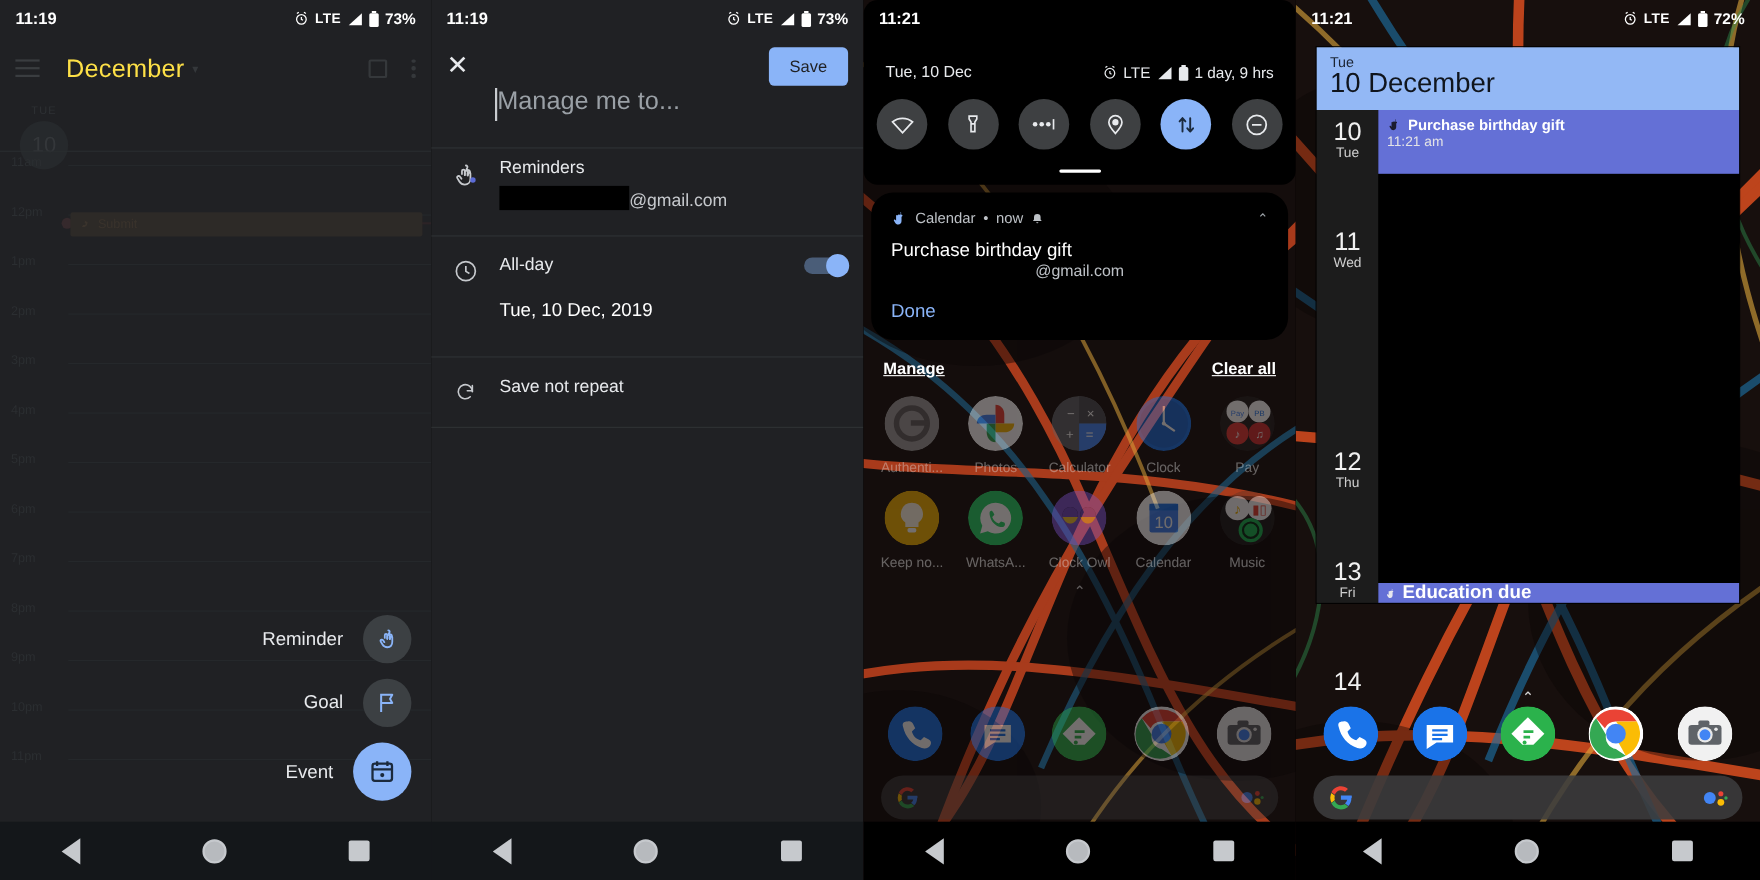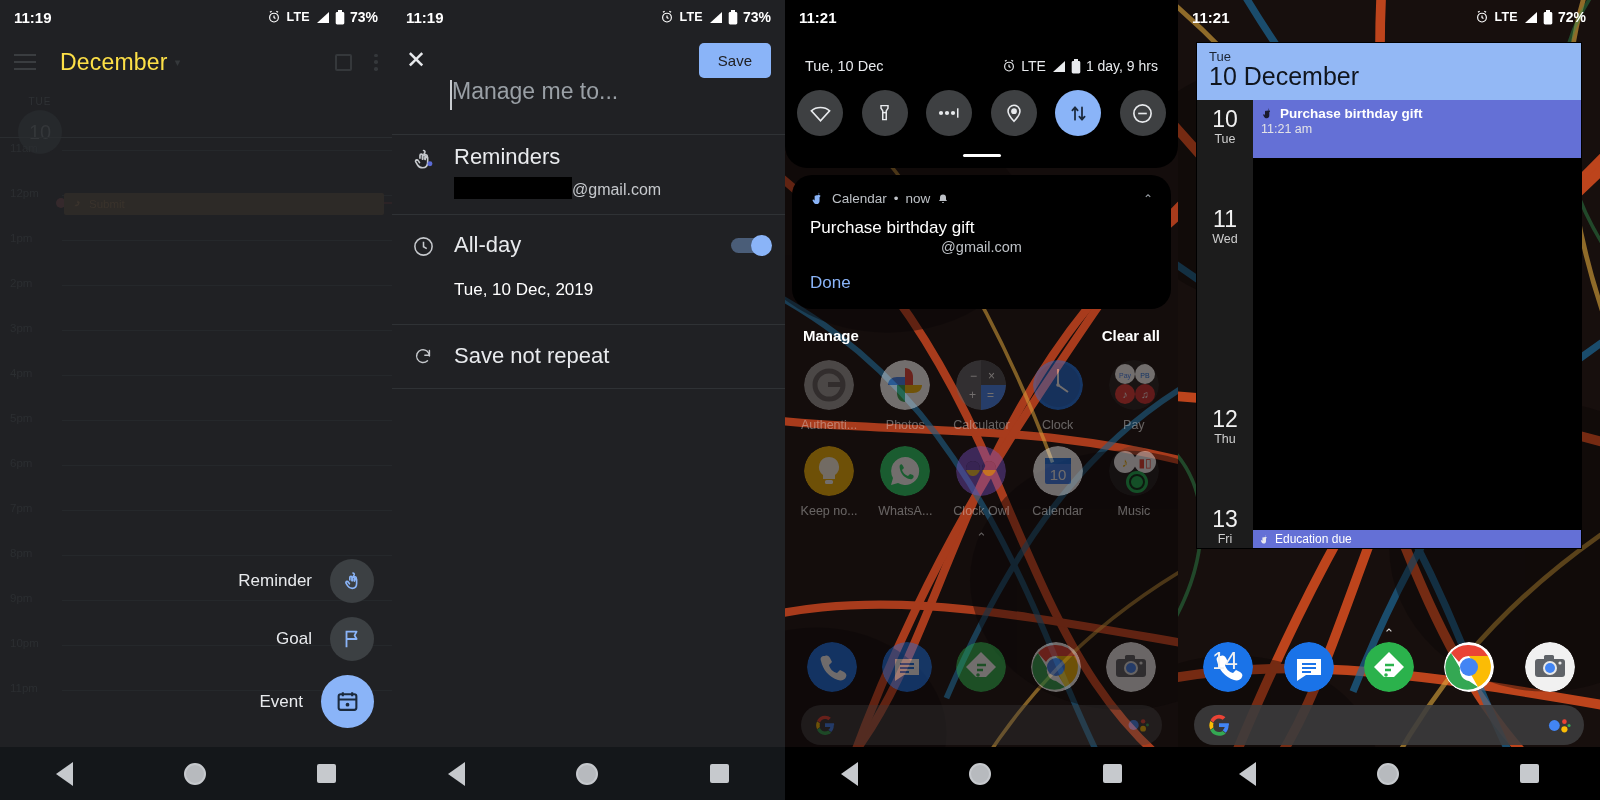--- a/index.html
+++ b/index.html
@@ -82,52 +82,52 @@
   .p2-appbar { position:absolute; top:34px; left:0; right:0; height:52px; display:flex; align-items:center; padding:0 14px; }
   .p2-close { color:#e8eaed; font-size:24px; line-height:1; font-weight:300; }
   .p2-save { margin-left:auto; background:#8ab4f8; color:#202124; font-size:15px; font-weight:500;
              padding:9px 19px; border-radius:5px; }
   .p2-title { position:absolute; top:78px; left:60px; right:18px; font-size:23px; color:#9aa0a6; }
   .p2-caret { position:absolute; left:58px; top:80px; width:1.6px; height:30px; background:#c9ccd0; }
   .divider { position:absolute; left:0; right:0; height:1px; background:#2f3235; }
   .p2-row { position:absolute; left:0; right:0; display:flex; }
   .p2-ic { width:62px; flex:0 0 62px; display:flex; justify-content:center; padding-top:3px; }
   .p2-main { flex:1; padding-right:16px; }
-  .p2-lbl { font-size:22px; color:#e8eaed; }
+  .p2-lbl { font-size:16px; color:#e8eaed; }
   .p2-sub { font-size:16px; color:#c6c9cd; margin-top:7px; position:relative; }
   .redact { display:inline-block; width:118px; height:22px; background:#000; vertical-align:-4px; }
   .toggle { width:38px; height:15px; border-radius:10px; background:#4a5d78; position:relative; }
   .toggle::after { content:""; position:absolute; right:-3px; top:-3px; width:21px;height:21px;border-radius:50%;background:#8ab4f8; }
 
   
   .wallpaper { position:absolute; inset:0; background:#17110f; overflow:hidden; }
   .wallpaper .leafbg { position:absolute; inset:-10%; opacity:1; }
 
   .shade {
     position:absolute; top:0; left:0; right:0; background:#000;
     border-bottom-left-radius:22px; border-bottom-right-radius:22px; z-index:20;
   }
-  .shade-h { height:168px; }
+  .shade-h { height:168px;border-radius:13px; }
   .shade-date { position:absolute; top:58px; left:0; right:0; padding:0 20px;
                 display:flex; align-items:center; justify-content:space-between;
                 color:#e8eaed; font-size:14.5px; }
   .shade-date .right { display:flex; align-items:center; gap:5px; font-size:14px; }
   .qs { position:absolute; top:90px; left:0; right:0; display:flex; justify-content:space-between; padding:0 12px; }
   .qs-btn { width:46px;height:46px;border-radius:50%;background:#3e4042; display:flex;align-items:center;justify-content:center; }
   .qs-btn.on { background:#8ab4f8; }
   .shade-grip { position:absolute; bottom:11px; left:50%; transform:translateX(-50%); width:38px;height:3.5px;border-radius:2px;background:#fff; }
 
   .notif { position:absolute; top:175px; left:7px; right:7px; background:#000; border-radius:20px; padding:16px 18px 16px 18px; z-index:21; }
   .notif-head { display:flex; align-items:center; gap:7px; color:#bdc1c6; font-size:13.5px; }
   .notif-title { margin-top:12px; color:#fff; font-size:17px; }
   .notif-sub { margin-top:1px; color:#bdc1c6; font-size:14.5px; text-align:center; }
   .notif-action { margin-top:18px; color:#8ab4f8; font-size:17px; }
   .notif-chev { margin-left:auto; color:#9aa0a6; font-size:12px; }
   .shade-foot { position:absolute; top:327px; left:0; right:0; display:flex; justify-content:space-between;
-                padding:0 18px; color:#fff; font-size:15px; font-weight:bold; z-index:21; }
+                padding:0 18px; color:#fff; font-size:15px; font-weight:bold; z-index:21;text-decoration:underline; }
 
   
   .appgrid { position:absolute; top:360px; left:0; right:0; z-index:5; }
   .approw { display:flex; justify-content:space-around; padding:0 6px; margin-bottom:14px; }
   .app { width:66px; display:flex; flex-direction:column; align-items:center; }
   .app .icon { width:50px;height:50px;border-radius:50%; display:flex;align-items:center;justify-content:center; overflow:hidden; }
   .app .nm { margin-top:8px; font-size:12.5px; color:#e3e3e3; white-space:nowrap; overflow:hidden; }
   .dimmed { opacity:.40; }
   .pageup { text-align:center; color:#d7d7d7; font-size:13px; margin:-2px 0 4px; }
   .dock { position:absolute; bottom:108px; left:0; right:0; display:flex; justify-content:space-around; padding:0 10px; z-index:6; }
@@ -147,21 +147,21 @@
   .wg-day .n { font-size:23px; color:#f1f1f1; line-height:1; }
   .wg-day .w { font-size:12.5px; color:#cfcfcf; margin-top:1px; }
   .wg-events { flex:1; position:relative; height:448px; background:#000; }
   .wg-ev {
     position:absolute; left:0; right:0; background:#6470d6;
     padding:6px 8px 8px 8px; color:#fff;
   }
   .wg-ev .t { font-size:13.5px; font-weight:bold; display:flex; align-items:center; gap:6px; }
   .wg-ev .s { font-size:12.5px; color:#e3e3e6; margin-top:1px; margin-left:0; }
   .wg-ev-thin { position:absolute; left:0; right:0; height:18px; background:#6470d6; display:flex; align-items:center;
-                gap:5px; padding-left:6px; color:#fff; font-size:12px; font-weight:normal; }
+                gap:5px; padding-left:6px; color:#fff; font-size:17px; font-weight:bold; }
 </style>
 </head>
 <body>
 
 <div class="stage">
 
   <div class="panel p1">
     <div class="cal-dim">
 
       <div class="cal-top">
@@ -787,21 +787,21 @@
               <div class="w">Wed</div>
             </div>
             <div class="wg-day" style="top: 308px;">
               <div class="n">12</div>
               <div class="w">Thu</div>
             </div>
             <div class="wg-day" style="top: 408px;">
               <div class="n">13</div>
               <div class="w">Fri</div>
             </div>
-            <div class="wg-day" style="top: 508px; margin-top: 42px;">
+            <div class="wg-day" style="top: 508px;">
               <div class="n">14</div>
               <div class="w"></div>
             </div>
           </div>
         <div class="wg-events">
           <div class="wg-ev" style="top:0;height:58px">
             <div class="t">
               <span>
                 <svg width="13" height="13" viewBox="0 0 24 24" fill="#1b1b2e">
                     <path d="M13.6 2.6c1.2.3 1.6 1.4 1.1 2.4l-.6 1.2 1.7.4c1 .3 1.2 1.5.5 2.2l-1 1v6c0 3.2-2 5.1-4.7 5.1-2.4 0-3.6-1-4.6-2.6l-1.7-2.8c-.5-.9.1-1.9 1.1-1.9.5 0 .9.3 1.2.7l.8 1.2V8.2a1.2 1.2 0 0 1 2.4 0v-.6a1.2 1.2 0 0 1 2.4 0V7a1.1 1.1 0 0 1 2.2.2"></path>

